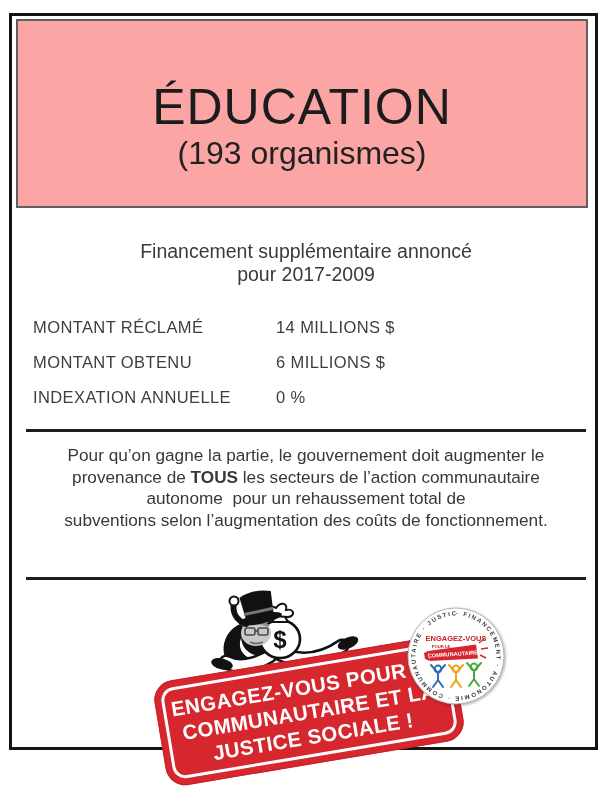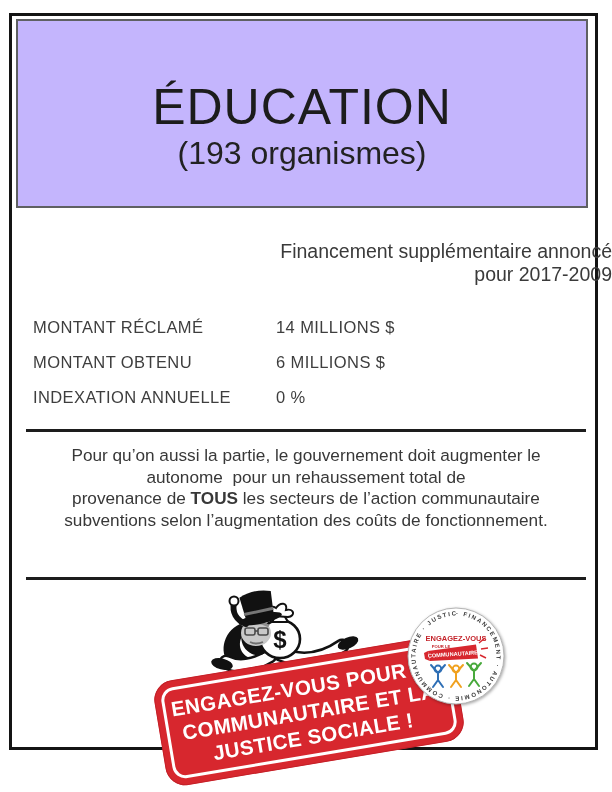--- a/index.html
+++ b/index.html
@@ -3,27 +3,27 @@
 <meta charset="utf-8">
 <style>
   html,body{margin:0;padding:0;background:#ffffff;}
   body{width:612px;height:792px;position:relative;overflow:hidden;
        font-family:"Liberation Sans", sans-serif;color:#3c3c3c;}
 
   .frame{position:absolute;left:9px;top:13px;width:583px;height:731px;
          border:3px solid #141414;background:#ffffff;}
 
   .banner{position:absolute;left:16px;top:19px;width:572px;height:189px;
-          background:#c4b5fd;border:2px solid #5f6063;box-sizing:border-box;
+          background:#fca5a5;border:2px solid #5f6063;box-sizing:border-box;
           text-align:center;}
   .banner .title{margin-top:60px;font-size:50px;letter-spacing:1px;color:#1c1c1c;
                  font-weight:400;line-height:52px;}
   .banner .subtitle{font-size:32px;color:#222;margin-top:2px;font-weight:400;}
 
-  .announce{position:absolute;left:0;top:240px;width:612px;text-align:right;
+  .announce{position:absolute;left:0;top:240px;width:612px;text-align:center;
             font-size:19.5px;line-height:23px;color:#3a3a3a;}
 
   .stats{position:absolute;left:33px;top:314px;width:540px;text-align:right;}
   .stat-row{position:relative;height:35px;font-size:16.5px;letter-spacing:.4px;color:#3e3e3e;}
   .stat-label{position:absolute;left:0;top:4px;}
   .stat-value{position:absolute;left:229px;top:4px;margin-left:14px;}
 
   .rule{position:absolute;left:26px;width:560px;height:3px;background:#1d1d1d;}
   .rule.top{top:429px;}
   .rule.bottom{top:577px;}
@@ -74,23 +74,23 @@
   </div>
   <div class="stat-row">
     <span class="stat-label">INDEXATION ANNUELLE</span>
     <span class="stat-value">0 %</span>
   </div>
 </div>
 
 <div class="rule top"></div>
 
 <div class="para">
-  <div><span>Pour qu’on aussi la partie, le gouvernement doit augmenter le</span></div>
+  <div><span>Pour qu’on gagne la partie, le gouvernement doit augmenter le</span></div>
+  <div><span>provenance de </span><span class="b">TOUS</span><span> les secteurs de l’action communautaire</span></div>
   <div><span>autonome  pour un rehaussement total de</span></div>
-  <div><span>provenance de </span><span class="b">TOUS</span><span> les secteurs de l’action communautaire</span></div>
   <div><span>subventions selon l’augmentation des coûts de fonctionnement.</span></div>
 </div>
 
 <div class="rule bottom"></div>
 
 <svg class="art" viewBox="0 0 160 125">
 
   <path d="M30,36 C12,44 8,68 22,78 C34,86 44,80 40,70 C28,66 26,50 38,42 Z" fill="#111"></path>
 
   <path d="M60,68 C44,78 28,80 16,74" fill="none" stroke="#111" stroke-width="15" stroke-linecap="round"></path>

